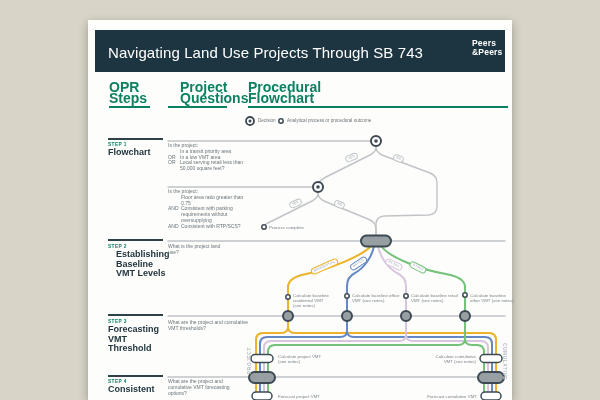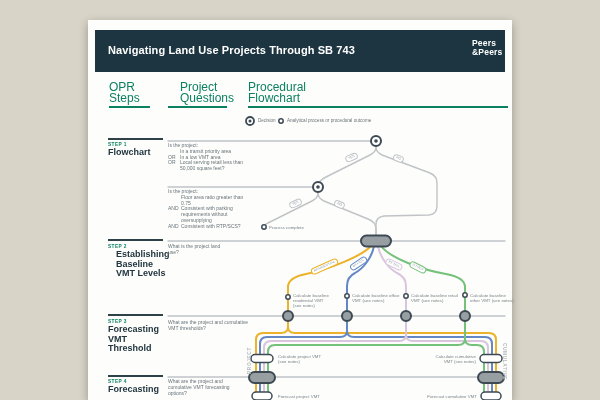--- a/index.html
+++ b/index.html
@@ -1,23 +1,23 @@
 <!DOCTYPE html>
 <html><head>
 <meta charset="utf-8">
 <style>
   html,body{margin:0;padding:0}
   body{width:600px;height:400px;position:relative;overflow:hidden;background:#d8d4c7;
        font-family:"Liberation Sans","DejaVu Sans",sans-serif;-webkit-font-smoothing:antialiased}
   .abs{position:absolute}
   .paper{left:88px;top:20px;width:424px;height:380px;background:#fdfdfc;box-shadow:0 3px 9px rgba(0,0,0,.3)}
   .header{left:95px;top:30px;width:410px;height:42px;background:#1d3540}
-  .title{left:108px;top:44px;width:350px;color:#fff;font-size:11px;font-weight:bold;letter-spacing:.1px}
+  .title{left:108px;top:44px;width:350px;color:#fff;font-size:15px;font-weight:normal;letter-spacing:.1px}
   .logo{left:472px;top:39px;color:#fff;font-size:8.5px;font-weight:bold;line-height:9px;letter-spacing:.2px}
-  .colhead{color:#0c8162;font-size:12px;font-weight:normal;line-height:10.5px}
+  .colhead{color:#0c8162;font-size:14px;font-weight:bold;line-height:10.5px}
   .rule-green{height:2px;background:#0c8162}
   .legend-label{font-size:4.6px;color:#6b7478}
   .step-rule{height:1.8px;background:#2e4048}
   .step-label{font-size:4.8px;font-weight:bold;color:#0c8162;letter-spacing:.4px}
   .step-title{font-size:9px;font-weight:bold;color:#22363f;line-height:9.5px}
   .q{font-size:5px;color:#697479;line-height:5.8px}
   .qrow{display:flex}
   .qpfx{width:12px;flex:0 0 12px}
   .qtxt{flex:1 1 auto}
   .node-label{font-size:4.4px;color:#7a8388;line-height:5px}
@@ -133,21 +133,21 @@
 <div class="abs step-rule" style="left:108px;top:239px;width:55px"></div>
 <div class="abs step-label" style="left:108px;top:244px">STEP 2</div>
 <div class="abs step-title" style="left:116px;top:250px;width:58px">Establishing Baseline VMT Levels</div>
 
 <div class="abs step-rule" style="left:108px;top:314px;width:55px"></div>
 <div class="abs step-label" style="left:108px;top:319px">STEP 3</div>
 <div class="abs step-title" style="left:108px;top:325px;width:58px">Forecasting VMT Threshold</div>
 
 <div class="abs step-rule" style="left:108px;top:375px;width:55px"></div>
 <div class="abs step-label" style="left:108px;top:379px">STEP 4</div>
-<div class="abs step-title" style="left:108px;top:385px;width:58px">Forecasting</div>
+<div class="abs step-title" style="left:108px;top:385px;width:58px">Consistent</div>
 
 <div class="abs q" style="left:168px;top:143px;width:78px">
   <div>Is the project:</div>
   <div class="qrow">
     <span class="qpfx"></span>
     <span class="qtxt">In a transit priority area</span>
   </div>
   <div class="qrow">
     <span class="qpfx">OR</span>
     <span class="qtxt">In a low VMT area</span>

